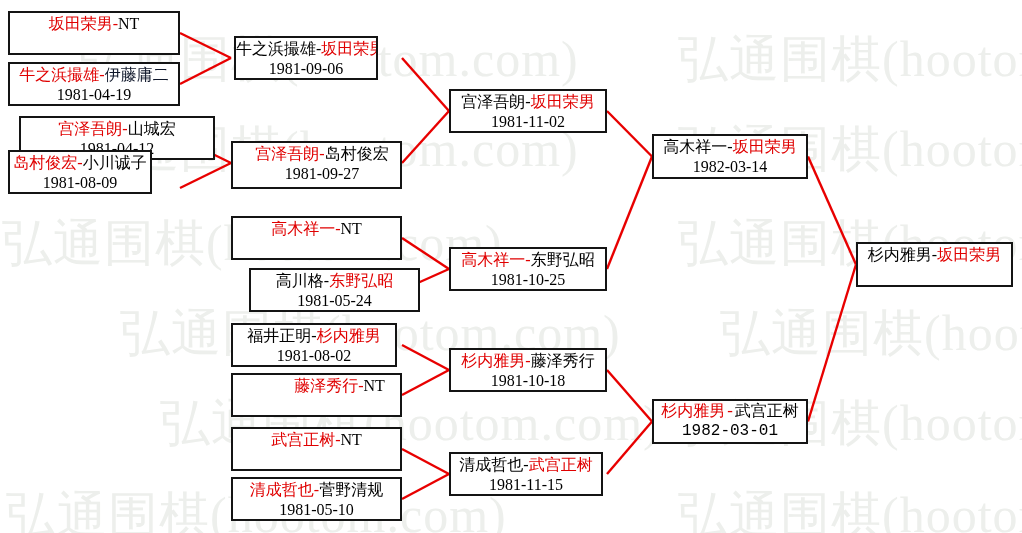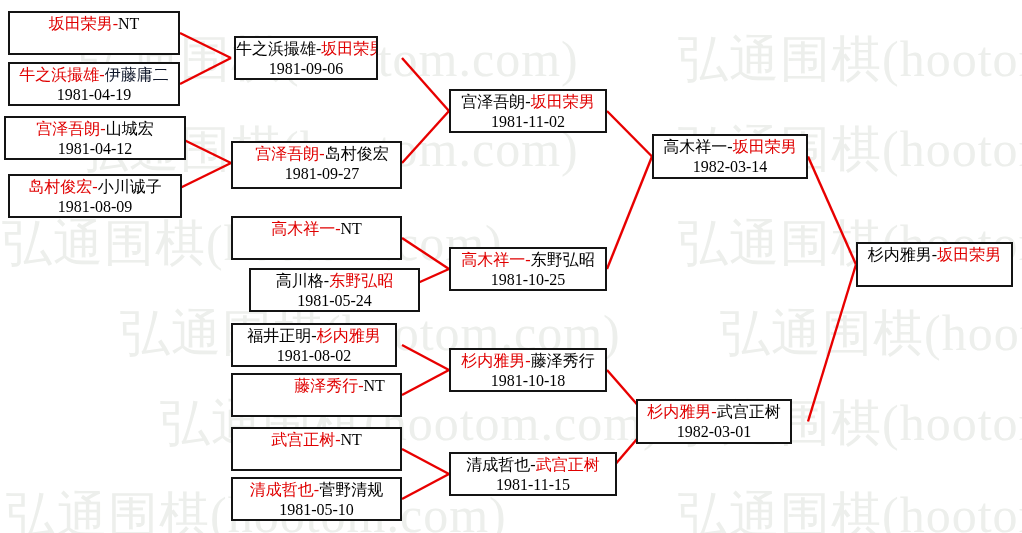--- a/index.html
+++ b/index.html
@@ -59,25 +59,25 @@
       <line x1="808" y1="421.5" x2="856" y2="264.5" stroke="#e80000" stroke-width="2.4"></line>
     </svg>
   <div id="boxes">
       <div class="box" style="left: 8px; top: 11px; width: 172px; height: 44px;">
         <div class="names"><span style="color: rgb(224, 0, 0);">坂田荣男</span><span style="color: rgb(224, 0, 0);">-</span><span style="color: rgb(0, 0, 0);">NT</span></div>
       </div>
       <div class="box" style="left: 8px; top: 62px; width: 172px; height: 44px;">
         <div class="names"><span style="color: rgb(224, 0, 0);">牛之浜撮雄</span><span style="color: rgb(224, 0, 0);">-</span><span style="color: #0f172a;">伊藤庸二</span></div>
         <div class="date">1981-04-19</div>
       </div>
-      <div class="box" style="left: 4px; top: 116px; width: 182px; height: 44px;">
+      <div class="box" style="left: 19px; top: 116px; width: 196px; height: 44px;">
         <div class="names"><span style="color: rgb(224, 0, 0);">宫泽吾朗</span><span style="color: rgb(224, 0, 0);">-</span><span style="color: rgb(0, 0, 0);">山城宏</span></div>
         <div class="date">1981-04-12</div>
       </div>
-      <div class="box" style="left: 8px; top: 174px; width: 174px; height: 44px;">
+      <div class="box" style="left: 8px; top: 150px; width: 144px; height: 44px;">
         <div class="names"><span style="color: rgb(224, 0, 0);">岛村俊宏</span><span style="color: rgb(224, 0, 0);">-</span><span style="color: rgb(0, 0, 0);">小川诚子</span></div>
         <div class="date">1981-08-09</div>
       </div>
       <div class="box" style="left: 234px; top: 36px; width: 144px; height: 44px;">
         <div class="names"><span style="color: rgb(0, 0, 0);">牛之浜撮雄</span><span style="color: rgb(0, 0, 0);">-</span><span style="color: rgb(224, 0, 0);">坂田荣男</span></div>
         <div class="date">1981-09-06</div>
       </div>
       <div class="box" style="left: 231px; top: 141px; width: 171px; height: 48px; padding-left: 11px;">
         <div class="names"><span style="color: rgb(224, 0, 0);">宫泽吾朗</span><span style="color: rgb(224, 0, 0);">-</span><span style="color: rgb(0, 0, 0);">岛村俊宏</span></div>
         <div class="date">1981-09-27</div>
@@ -108,29 +108,29 @@
         <div class="date">1981-11-02</div>
       </div>
       <div class="box" style="left: 449px; top: 247px; width: 158px; height: 44px;">
         <div class="names"><span style="color: rgb(224, 0, 0);">高木祥一</span><span style="color: rgb(224, 0, 0);">-</span><span style="color: rgb(0, 0, 0);">东野弘昭</span></div>
         <div class="date">1981-10-25</div>
       </div>
       <div class="box" style="left: 449px; top: 348px; width: 158px; height: 44px;">
         <div class="names"><span style="color: rgb(224, 0, 0);">杉内雅男</span><span style="color: rgb(224, 0, 0);">-</span><span style="color: rgb(0, 0, 0);">藤泽秀行</span></div>
         <div class="date">1981-10-18</div>
       </div>
-      <div class="box" style="left: 449px; top: 452px; width: 168px; height: 44px;">
+      <div class="box" style="left: 449px; top: 452px; width: 154px; height: 44px;">
         <div class="names"><span style="color: rgb(0, 0, 0);">清成哲也</span><span style="color: rgb(0, 0, 0);">-</span><span style="color: rgb(224, 0, 0);">武宫正树</span></div>
         <div class="date">1981-11-15</div>
       </div>
       <div class="box" style="left: 652px; top: 134px; width: 156px; height: 45px;">
         <div class="names"><span style="color: rgb(0, 0, 0);">高木祥一</span><span style="color: rgb(0, 0, 0);">-</span><span style="color: rgb(224, 0, 0);">坂田荣男</span></div>
         <div class="date">1982-03-14</div>
       </div>
-      <div class="box" style="left: 636px; top: 399px; width: 156px; height: 45px;">
+      <div class="box" style="left: 652px; top: 399px; width: 156px; height: 45px; font-family: Liberation Mono, monospace;">
         <div class="names"><span style="color: rgb(224, 0, 0);">杉内雅男</span><span style="color: rgb(224, 0, 0);">-</span><span style="color: rgb(0, 0, 0);">武宫正树</span></div>
         <div class="date">1982-03-01</div>
       </div>
       <div class="box" style="left: 856px; top: 242px; width: 157px; height: 45px;">
         <div class="names"><span style="color: rgb(0, 0, 0);">杉内雅男</span><span style="color: rgb(0, 0, 0);">-</span><span style="color: rgb(224, 0, 0);">坂田荣男</span></div>
       </div>
     </div>
 </div>
 
 </body></html>

